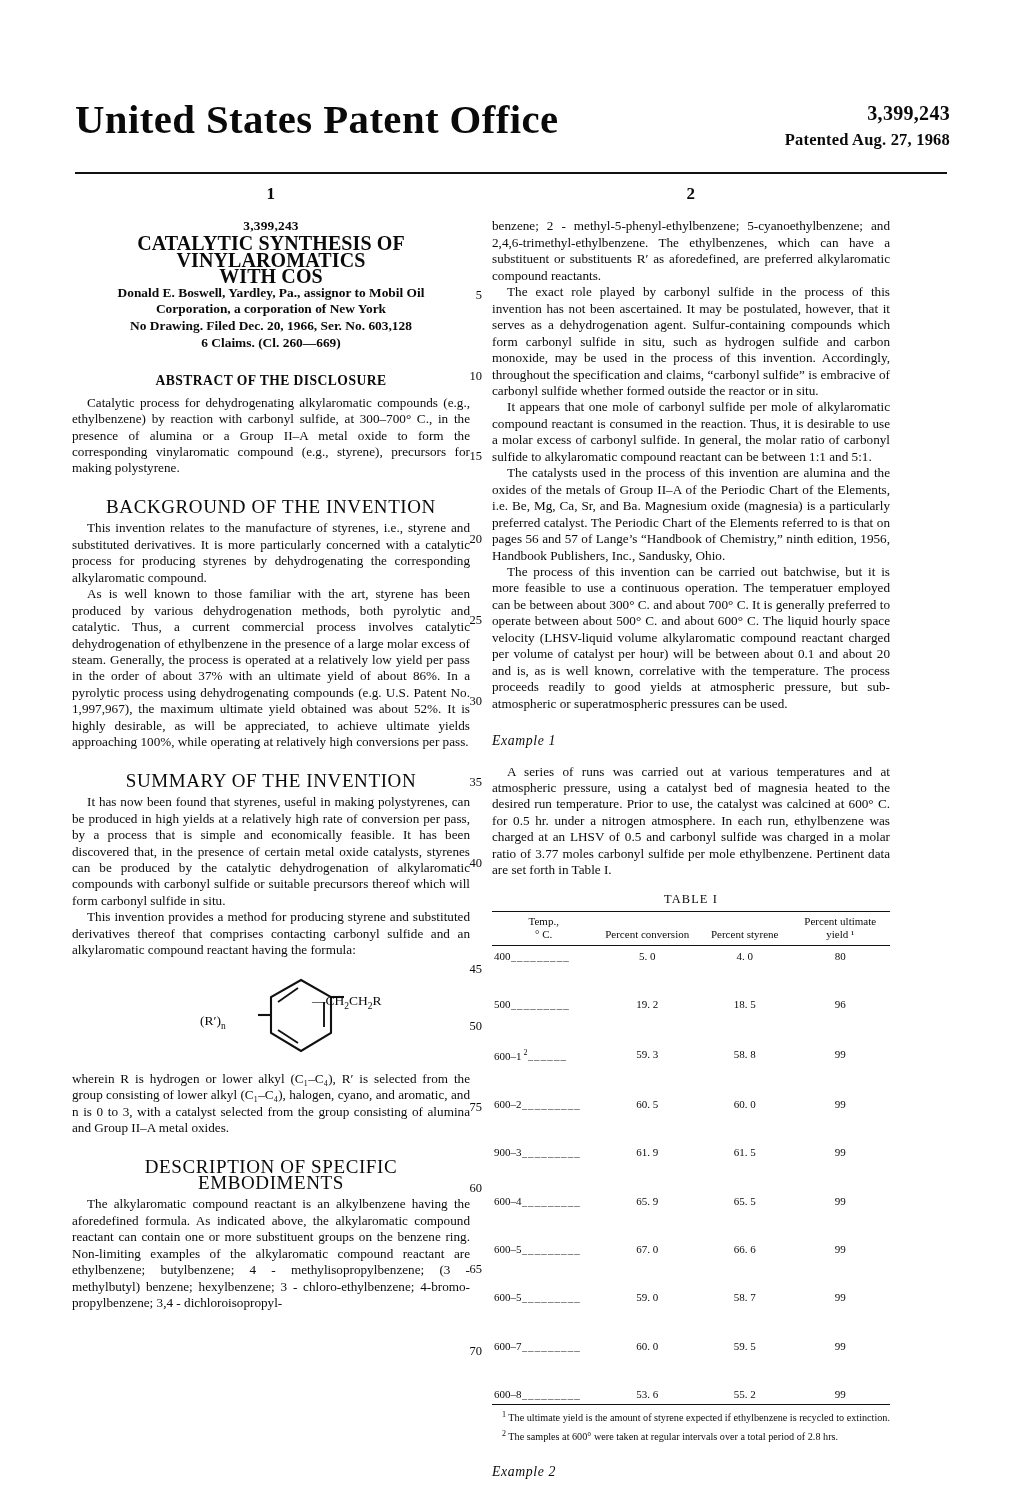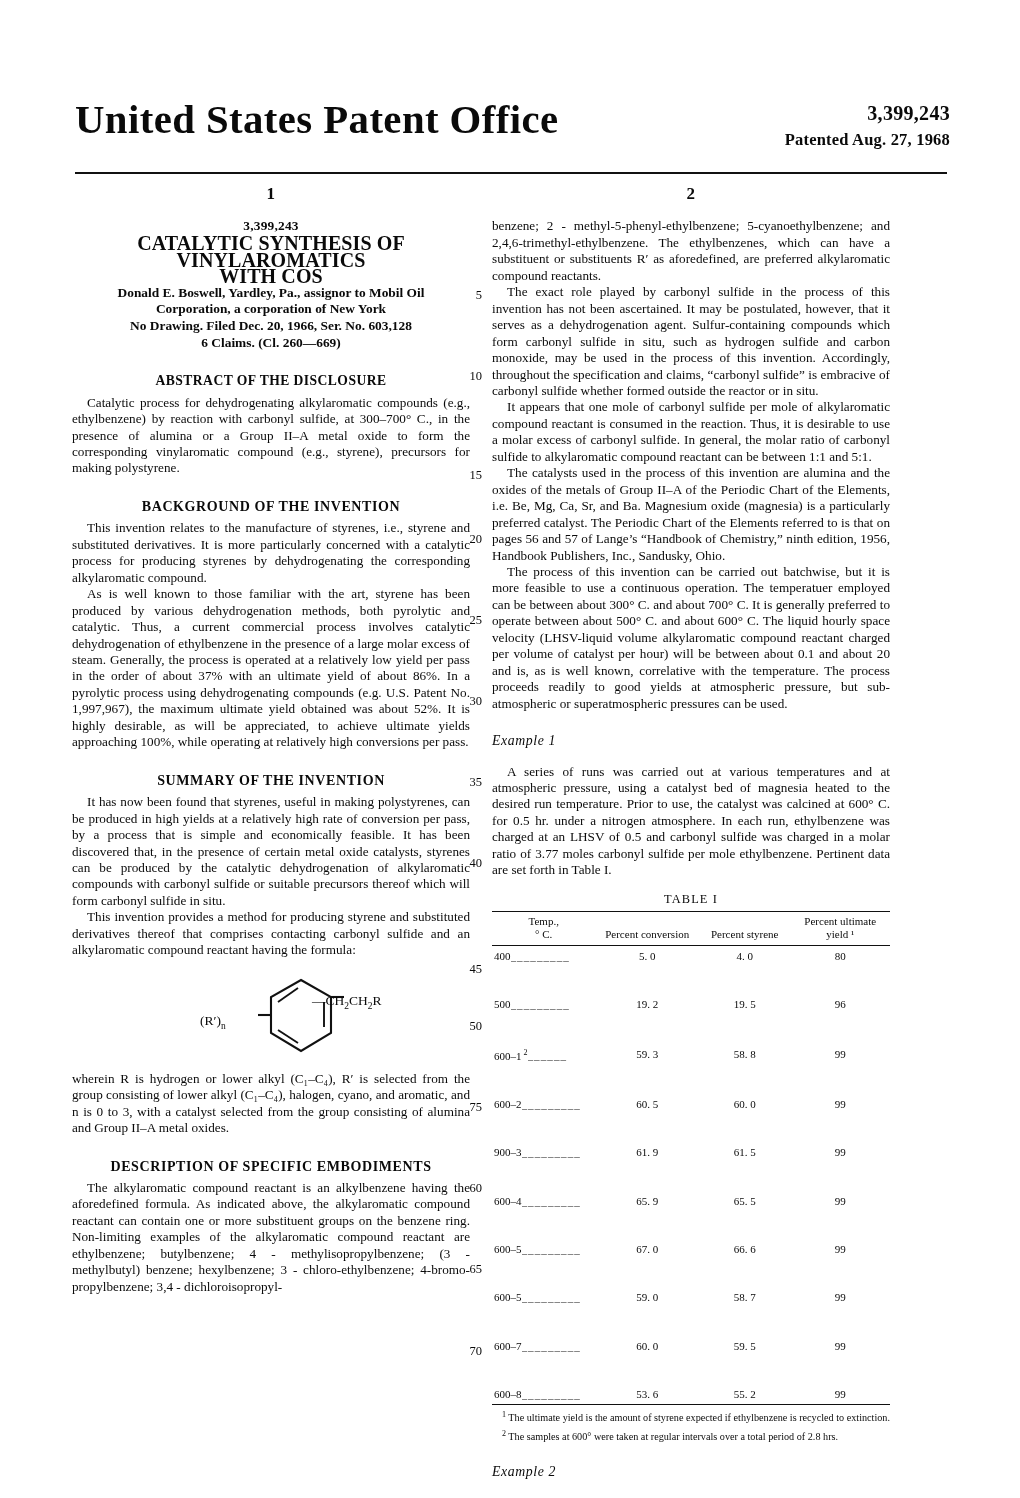--- a/index.html
+++ b/index.html
@@ -102,23 +102,23 @@
   .title-block .tl { font-size: 20px; letter-spacing: 0.1px; }
 
   .sec-head {
     text-align: center;
     font-weight: bold;
     font-size: 13.6px;
     letter-spacing: 0.45px;
     margin: 22px 0 5px 0;
   }
   .sec-head.light {
-    font-weight: bold;
+    font-weight: normal;
     letter-spacing: 0.6px;
-    font-size: 14px;
+    font-size: 19px;
   }
   .ex-head {
     text-align: left;
     font-size: 13.8px;
     letter-spacing: 0.6px;
     margin: 21px 0 14px 0;
     font-style: italic;
   }
 
   p.body {
@@ -324,21 +324,21 @@
       <tbody id="table-body">
           <tr>
             <td class="lab"><span>400</span><span class="leader">_________</span></td>
             <td>5. 0</td>
             <td>4. 0</td>
             <td>80</td>
           </tr>
           <tr>
             <td class="lab"><span>500</span><span class="leader">_________</span></td>
             <td>19. 2</td>
-            <td>19. 5</td>
+            <td>18. 5</td>
             <td>96</td>
           </tr>
           <tr>
             <td class="lab"><span>600–1</span><sup class="ftn"> 2</sup><span class="leader">______</span></td>
             <td>59. 3</td>
             <td>58. 8</td>
             <td>99</td>
           </tr>
           <tr>
             <td class="lab"><span>600–2</span><span class="leader">_________</span></td>
@@ -393,21 +393,21 @@
       <span class="ind"></span><sup>2</sup><span> The samples at 600° were taken at regular intervals over a total period of 2.8 hrs.</span>
     </p>
 
     <div class="ex-head">Example 2</div>
     <p class="body">A series of runs was carried out, as described in Example 1, except that isopropylbenzene (cumene) was used in place of ethylbenzene and molar ratio of carbonyl sulfide</p>
   </div>
 
   <div class="gutter gutter-left" id="gutter-left" style="top: 0px; height: 1498px;">
       <span style="top: 288px;">5</span>
       <span style="top: 369.2px;">10</span>
-      <span style="top: 468px;">15</span>
+      <span style="top: 449px;">15</span>
       <span style="top: 531.6px;">20</span>
       <span style="top: 612.8px;">25</span>
       <span style="top: 694px;">30</span>
       <span style="top: 775.2px;">35</span>
       <span style="top: 856.4px;">40</span>
       <span style="top: 937.6px; margin-top: 24px;">45</span>
       <span style="top: 1018.8px;">50</span>
       <span style="top: 1100px;">75</span>
       <span style="top: 1181.2px;">60</span>
       <span style="top: 1262.4px;">65</span>

